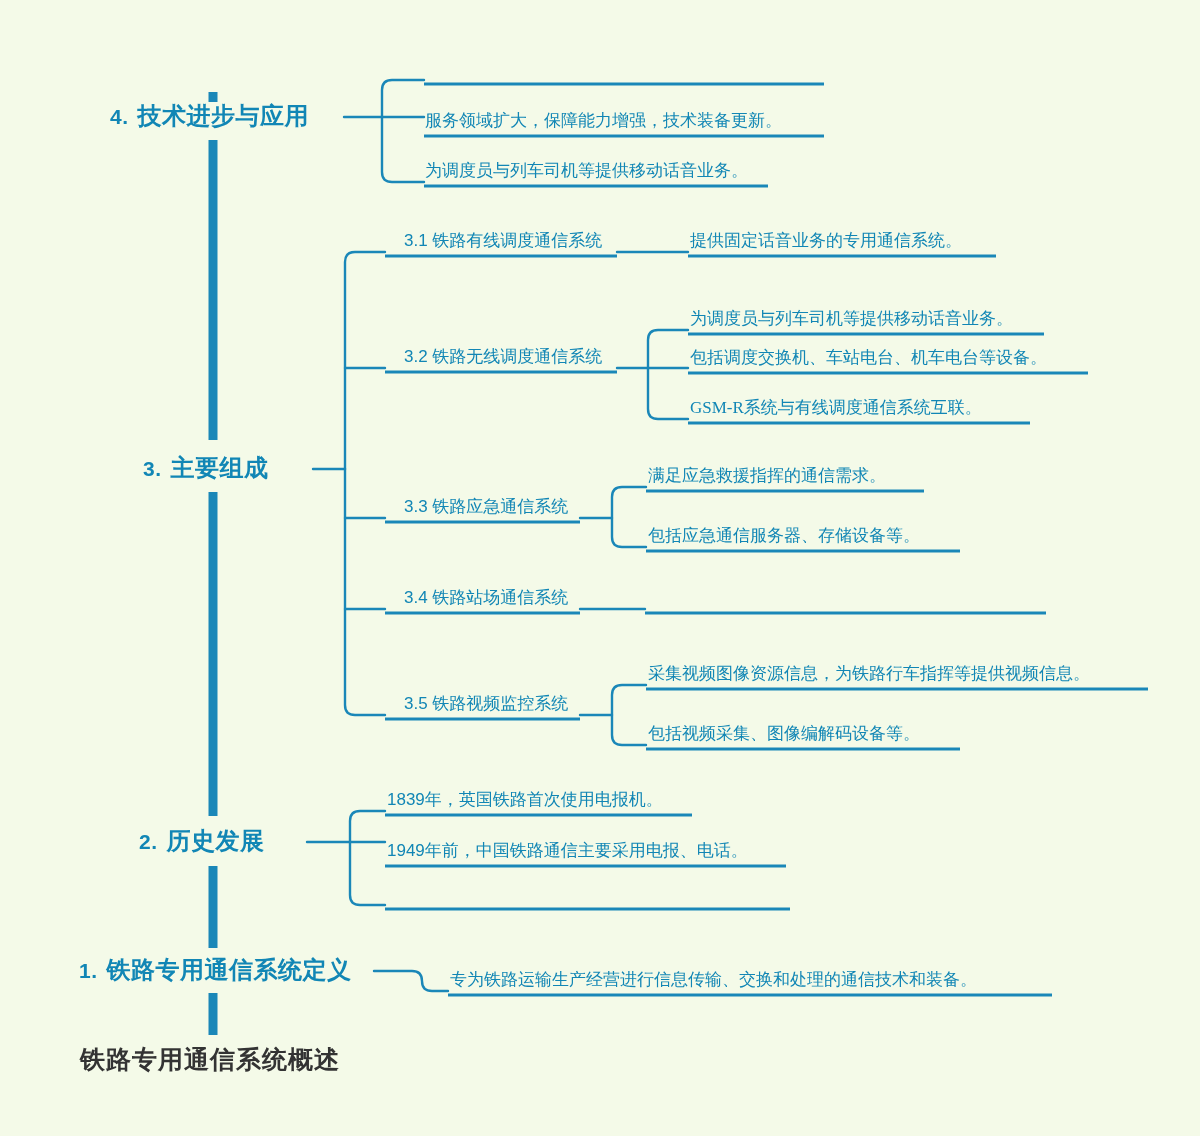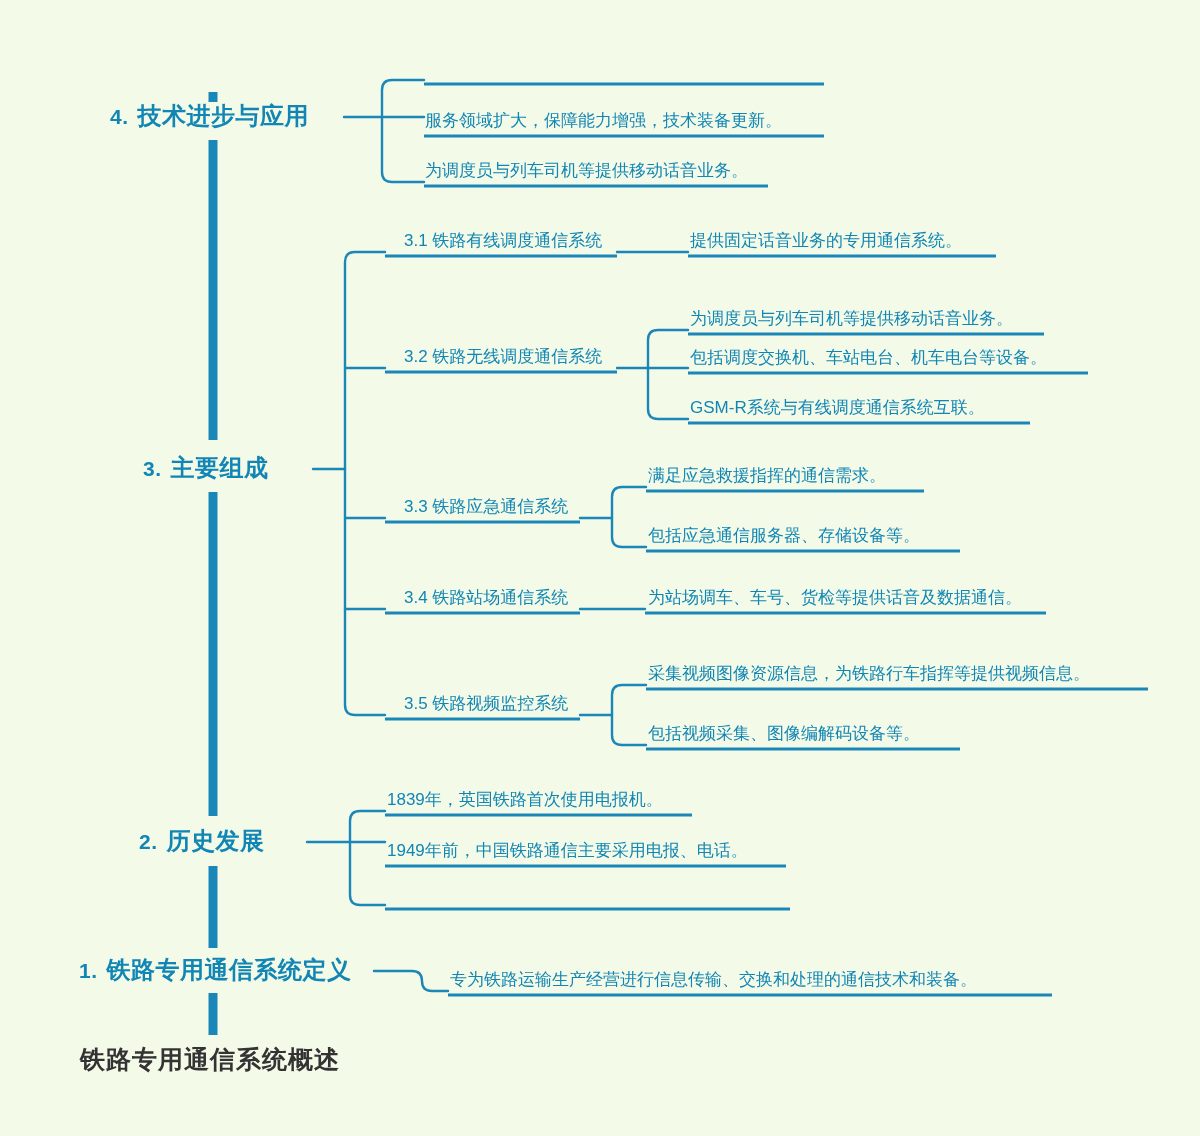--- a/index.html
+++ b/index.html
@@ -195,40 +195,37 @@
 
   <div class="node sub-label" style="left:388px; top:348px;">
     <span>3.2 铁路无线调度通信系统</span>
   </div>
   <div class="node leaf-label" style="left:690px; top:349px;">
     <span>包括调度交换机、车站电台、机车电台等设备。</span>
   </div>
   <div class="node leaf-label" style="left:690px; top:310px;">
     <span>为调度员与列车司机等提供移动话音业务。</span>
   </div>
-  <div class="node leaf-label" style="left:690px; top:399px;">
+  <div class="node leaf-label" style="left:690px; top:399px;font-family:Liberation Serif, serif;">
     <span>GSM-R系统与有线调度通信系统互联。</span>
   </div>
 
   <div class="node sub-label" style="left:388px; top:498px;">
     <span>3.3 铁路应急通信系统</span>
   </div>
   <div class="node leaf-label" style="left:648px; top:467px;">
     <span>满足应急救援指挥的通信需求。</span>
   </div>
   <div class="node leaf-label" style="left:648px; top:527px;">
     <span>包括应急通信服务器、存储设备等。</span>
   </div>
 
   <div class="node sub-label" style="left:388px; top:589px;">
     <span>3.4 铁路站场通信系统</span>
   </div>
-  <div class="node leaf-label" style="left:648px; top:589px;">
-    <span>为站场调车、车号、货检等提供话音及数据通信。</span>
-  </div>
 
   <div class="node sub-label" style="left:388px; top:695px;">
     <span>3.5 铁路视频监控系统</span>
   </div>
   <div class="node leaf-label" style="left:648px; top:665px;">
     <span>采集视频图像资源信息，为铁路行车指挥等提供视频信息。</span>
   </div>
   <div class="node leaf-label" style="left:648px; top:725px;">
     <span>包括视频采集、图像编解码设备等。</span>
   </div>

